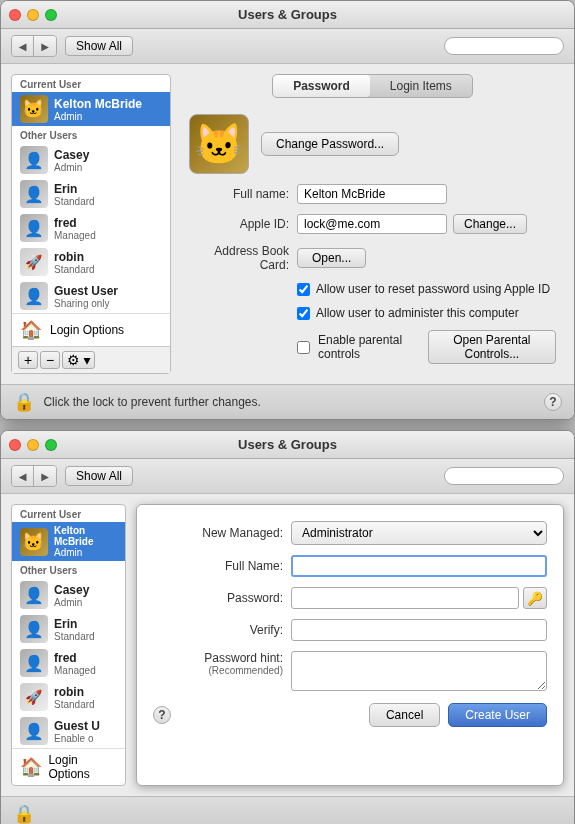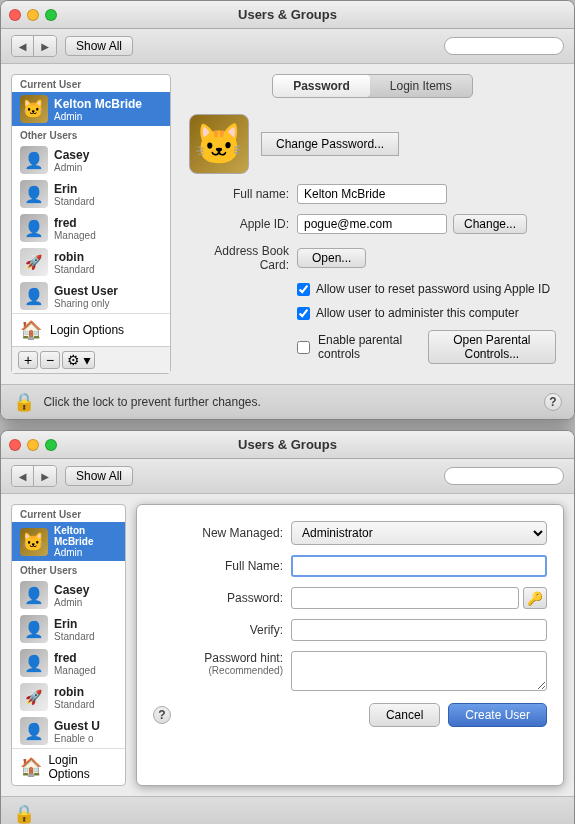--- a/index.html
+++ b/index.html
@@ -292,21 +292,21 @@
       display: flex;
       align-items: center;
       justify-content: center;
       font-size: 40px;
       border: 1px solid #aaa;
     }
 
     .change-password-btn {
       background: linear-gradient(to bottom, #f5f5f5, #ddd);
       border: 1px solid #aaa;
-      border-radius: 0;
+      border-radius: 6px;
       padding: 4px 14px;
       font-size: 12px;
       cursor: pointer;
     }
 
     .form-row {
       display: flex;
       align-items: center;
       gap: 8px;
     }
@@ -661,21 +661,21 @@
         </div>
 
         <div class="form-row">
           <span class="form-label">Full name:</span>
           <div class="form-value">Kelton McBride</div>
         </div>
 
         <div class="form-row">
           <span class="form-label">Apple ID:</span>
           <div class="apple-id-row">
-            <div class="form-value">pogue@me.com</div>
+            <div class="form-value">lock@me.com</div>
             <button class="change-small-btn">Change...</button>
           </div>
         </div>
 
         <div class="form-row">
           <span class="form-label">Address Book Card:</span>
           <button class="open-btn">Open...</button>
         </div>
 
         <div class="checkbox-row">

